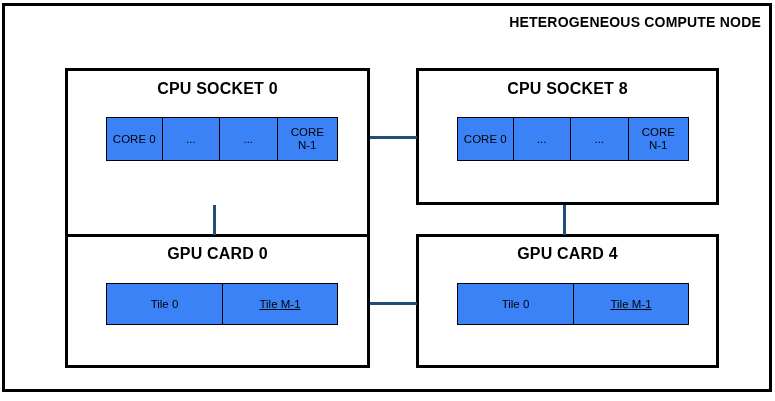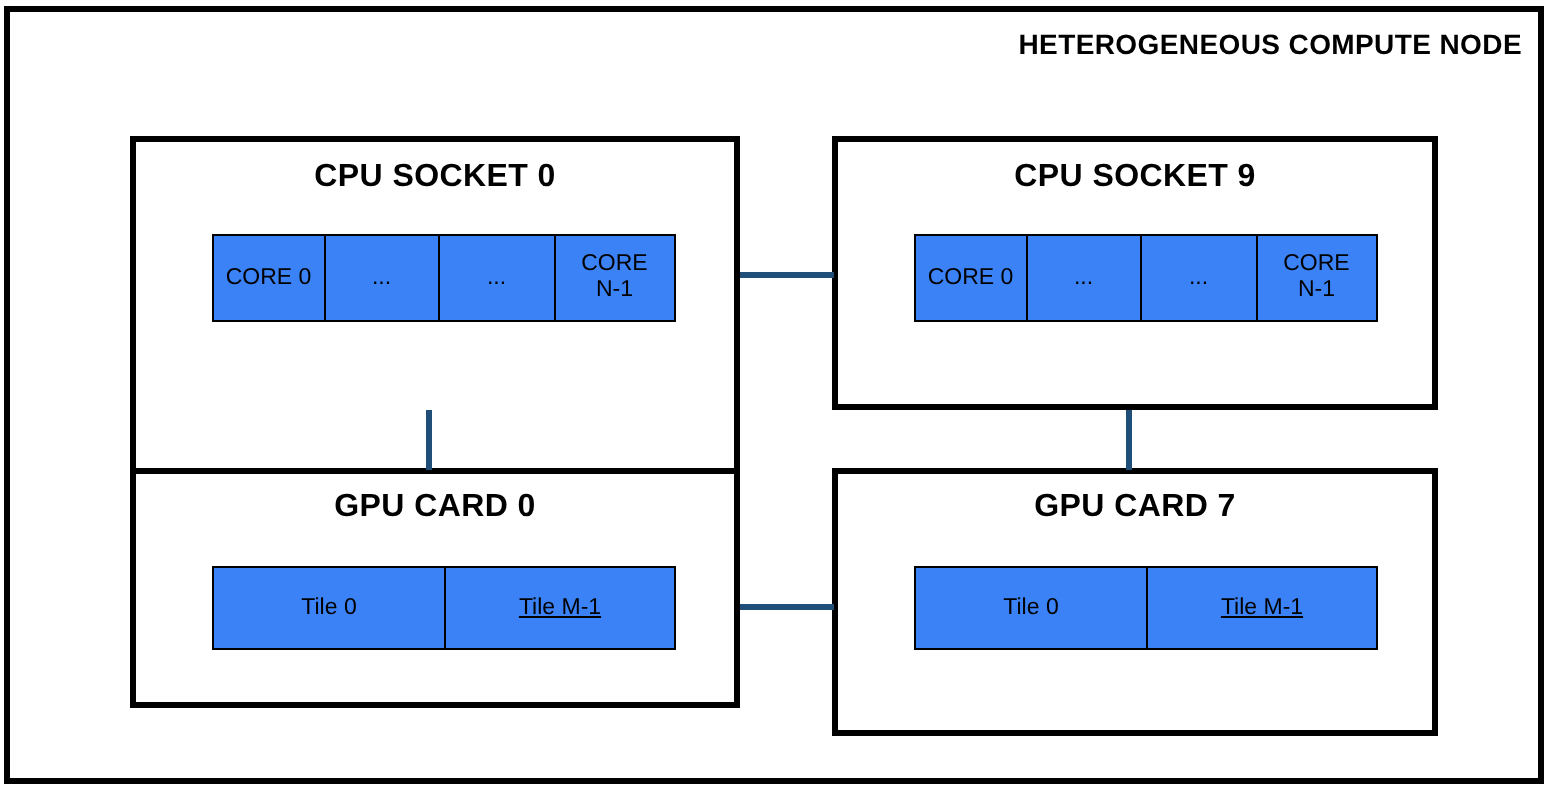--- a/index.html
+++ b/index.html
@@ -57,21 +57,21 @@
     text-align: center;
     font-size: 16px;
     font-weight: bold;
     color: #000000;
     letter-spacing: 0.2px;
     white-space: nowrap;
   }
 
   .cpu0 { left: 60px;  top: 62px;  width: 305px; height: 176px; }
   .cpu1 { left: 411px; top: 62px;  width: 303px; height: 137px; }
-  .gpu0 { left: 60px;  top: 228px; width: 305px; height: 120px; }
+  .gpu0 { left: 60px;  top: 228px; width: 305px; height: 134px; }
   .gpu1 { left: 411px; top: 228px; width: 303px; height: 134px; }
 
   .cpu0 .unit-title,
   .cpu1 .unit-title { top: 9px; }
   .gpu0 .unit-title,
   .gpu1 .unit-title { top: 8px; }
 
   
   .cell-strip {
     position: absolute;
@@ -146,40 +146,40 @@
       <div class="cell-strip core-strip">
         <div class="cell c0">CORE 0</div>
         <div class="cell cd">...</div>
         <div class="cell cd">...</div>
         <div class="cell cn">CORE
 N-1</div>
       </div>
     </div>
 
     <div class="unit cpu1">
-      <div class="unit-title">CPU SOCKET 9</div>
+      <div class="unit-title">CPU SOCKET 8</div>
       <div class="cell-strip core-strip">
         <div class="cell c0">CORE 0</div>
         <div class="cell cd">...</div>
         <div class="cell cd">...</div>
         <div class="cell cn">CORE
 N-1</div>
       </div>
     </div>
 
     <div class="unit gpu0">
       <div class="unit-title">GPU CARD 0</div>
       <div class="cell-strip tile-strip">
         <div class="cell t0">Tile 0</div>
         <div class="cell tn">Tile M-1</div>
       </div>
     </div>
 
     <div class="unit gpu1">
-      <div class="unit-title">GPU CARD 7</div>
+      <div class="unit-title">GPU CARD 4</div>
       <div class="cell-strip tile-strip">
         <div class="cell t0">Tile 0</div>
         <div class="cell tn">Tile M-1</div>
       </div>
     </div>
 
     <div class="link-h link-cpu-cpu"></div>
     <div class="link-h link-gpu-gpu"></div>
     <div class="link-v link-cpu0-gpu0"></div>
     <div class="link-v link-cpu1-gpu1"></div>

